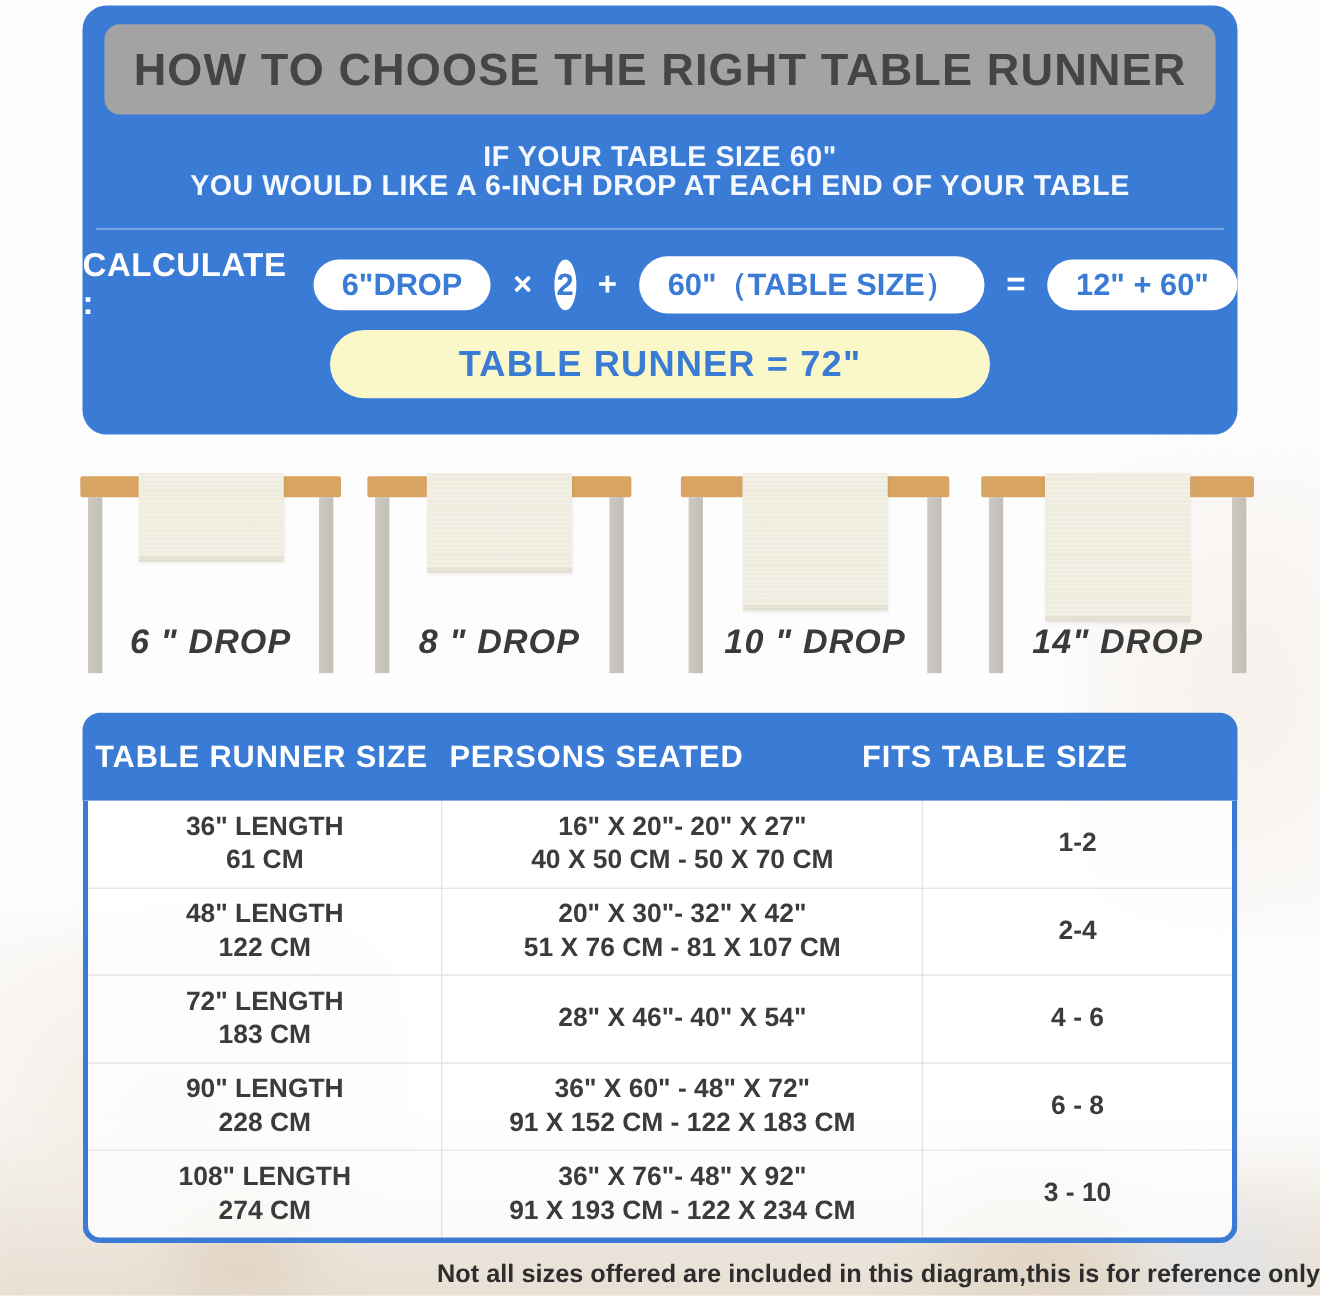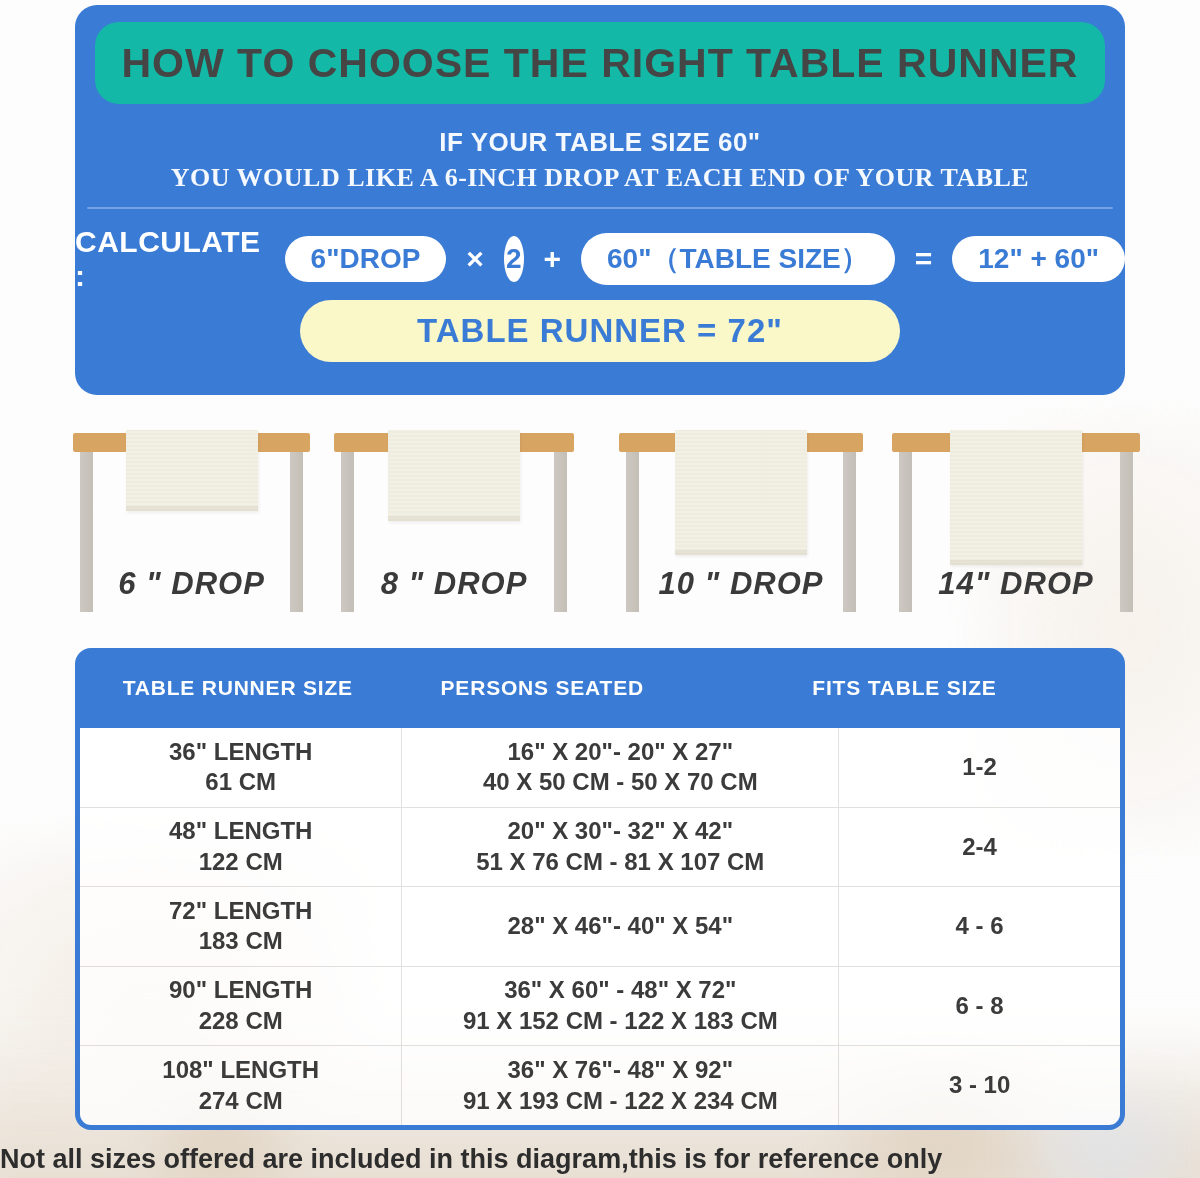--- a/index.html
+++ b/index.html
@@ -29,33 +29,33 @@
   .bg-chair-3 { right: 10px; top: 1090px; width: 160px; height: 120px;
     background: radial-gradient(ellipse at center, rgba(221,228,240,0.7), rgba(221,228,240,0)); }
 
   
   .top-panel {
     position: absolute; left: 75px; top: 5px; width: 1050px; height: 390px;
     background: #3A7BD5; border-radius: 22px;
   }
   .title-card {
     position: absolute; left: 20px; top: 17px; width: 1010px; height: 82px;
-    background: #14b8a6; border-radius: 24px;
+    background: #a3a3a3; border-radius: 14px;
     display: flex; align-items: center; justify-content: center;
   }
   .title-card h1 {
     font-size: 41px; font-weight: 800; letter-spacing: 1px; color: #454545;
     white-space: nowrap;
   }
   .subtitle {
     position: absolute; left: 0; width: 100%; text-align: center;
     color: #f4f8ff; font-weight: 600; font-size: 26px; letter-spacing: 0.5px;
   }
   .subtitle.line1 { top: 122px; }
-  .subtitle.line2 { top: 158px; font-family: Liberation Serif, serif; }
+  .subtitle.line2 { top: 148px; }
   .panel-divider {
     position: absolute; left: 12px; top: 202px; width: 1026px; height: 2px;
     background: rgba(255,255,255,0.30); border-radius: 1px;
   }
 
   
   .calc-row {
     position: absolute; left: 0; top: 228px; width: 100%; height: 52px;
     display: flex; align-items: center; justify-content: center; gap: 20px;
   }
@@ -111,21 +111,21 @@
     color: #3a3a3a; letter-spacing: 1px; white-space: nowrap;
   }
 
   
   .size-table { position: absolute; left: 75px; top: 648px; width: 1050px; height: 482px; }
   .size-table .thead {
     display: flex; height: 80px; background: #3A7BD5;
     border-radius: 16px 16px 0 0; align-items: center;
   }
   .size-table .th {
-    color: #ffffff; font-weight: 700; font-size: 21px; letter-spacing: 0.8px;
+    color: #ffffff; font-weight: 700; font-size: 28px; letter-spacing: 0.8px;
     text-align: center;
   }
   .size-table .tbody {
     height: 402px; background: rgba(255,255,255,0.80);
     border: 5px solid #3A7BD5; border-top: none; border-radius: 0 0 16px 16px;
     display: flex; flex-direction: column;
   }
   .size-table .tr { flex: 1; display: flex; align-items: stretch; }
   .size-table .tr + .tr { border-top: 1px solid rgba(125,115,105,0.22); }
   .size-table .td {
@@ -134,21 +134,21 @@
     text-align: center; white-space: nowrap;
   }
   .col1 { width: 31%; }
   .col2 { width: 42%; }
   .col3 { width: 27%; }
   .size-table .td.col1, .size-table .td.col2 { border-right: 1px solid rgba(125,115,105,0.22); }
 
   
   .footer-note {
     position: absolute; left: 0; top: 1144px; width: 100%;
-    text-align: left; font-size: 27px; font-weight: 700; color: #2d2d2d;
+    text-align: right; font-size: 23px; font-weight: 700; color: #2d2d2d;
   }
 </style>
 </head>
 <body>
 
 <div class="canvas">
 
   <div class="bg-blob bg-mid-right"></div>
   <div class="bg-blob bg-mid-left"></div>
   <div class="bg-blob bg-bottom-band"></div>

